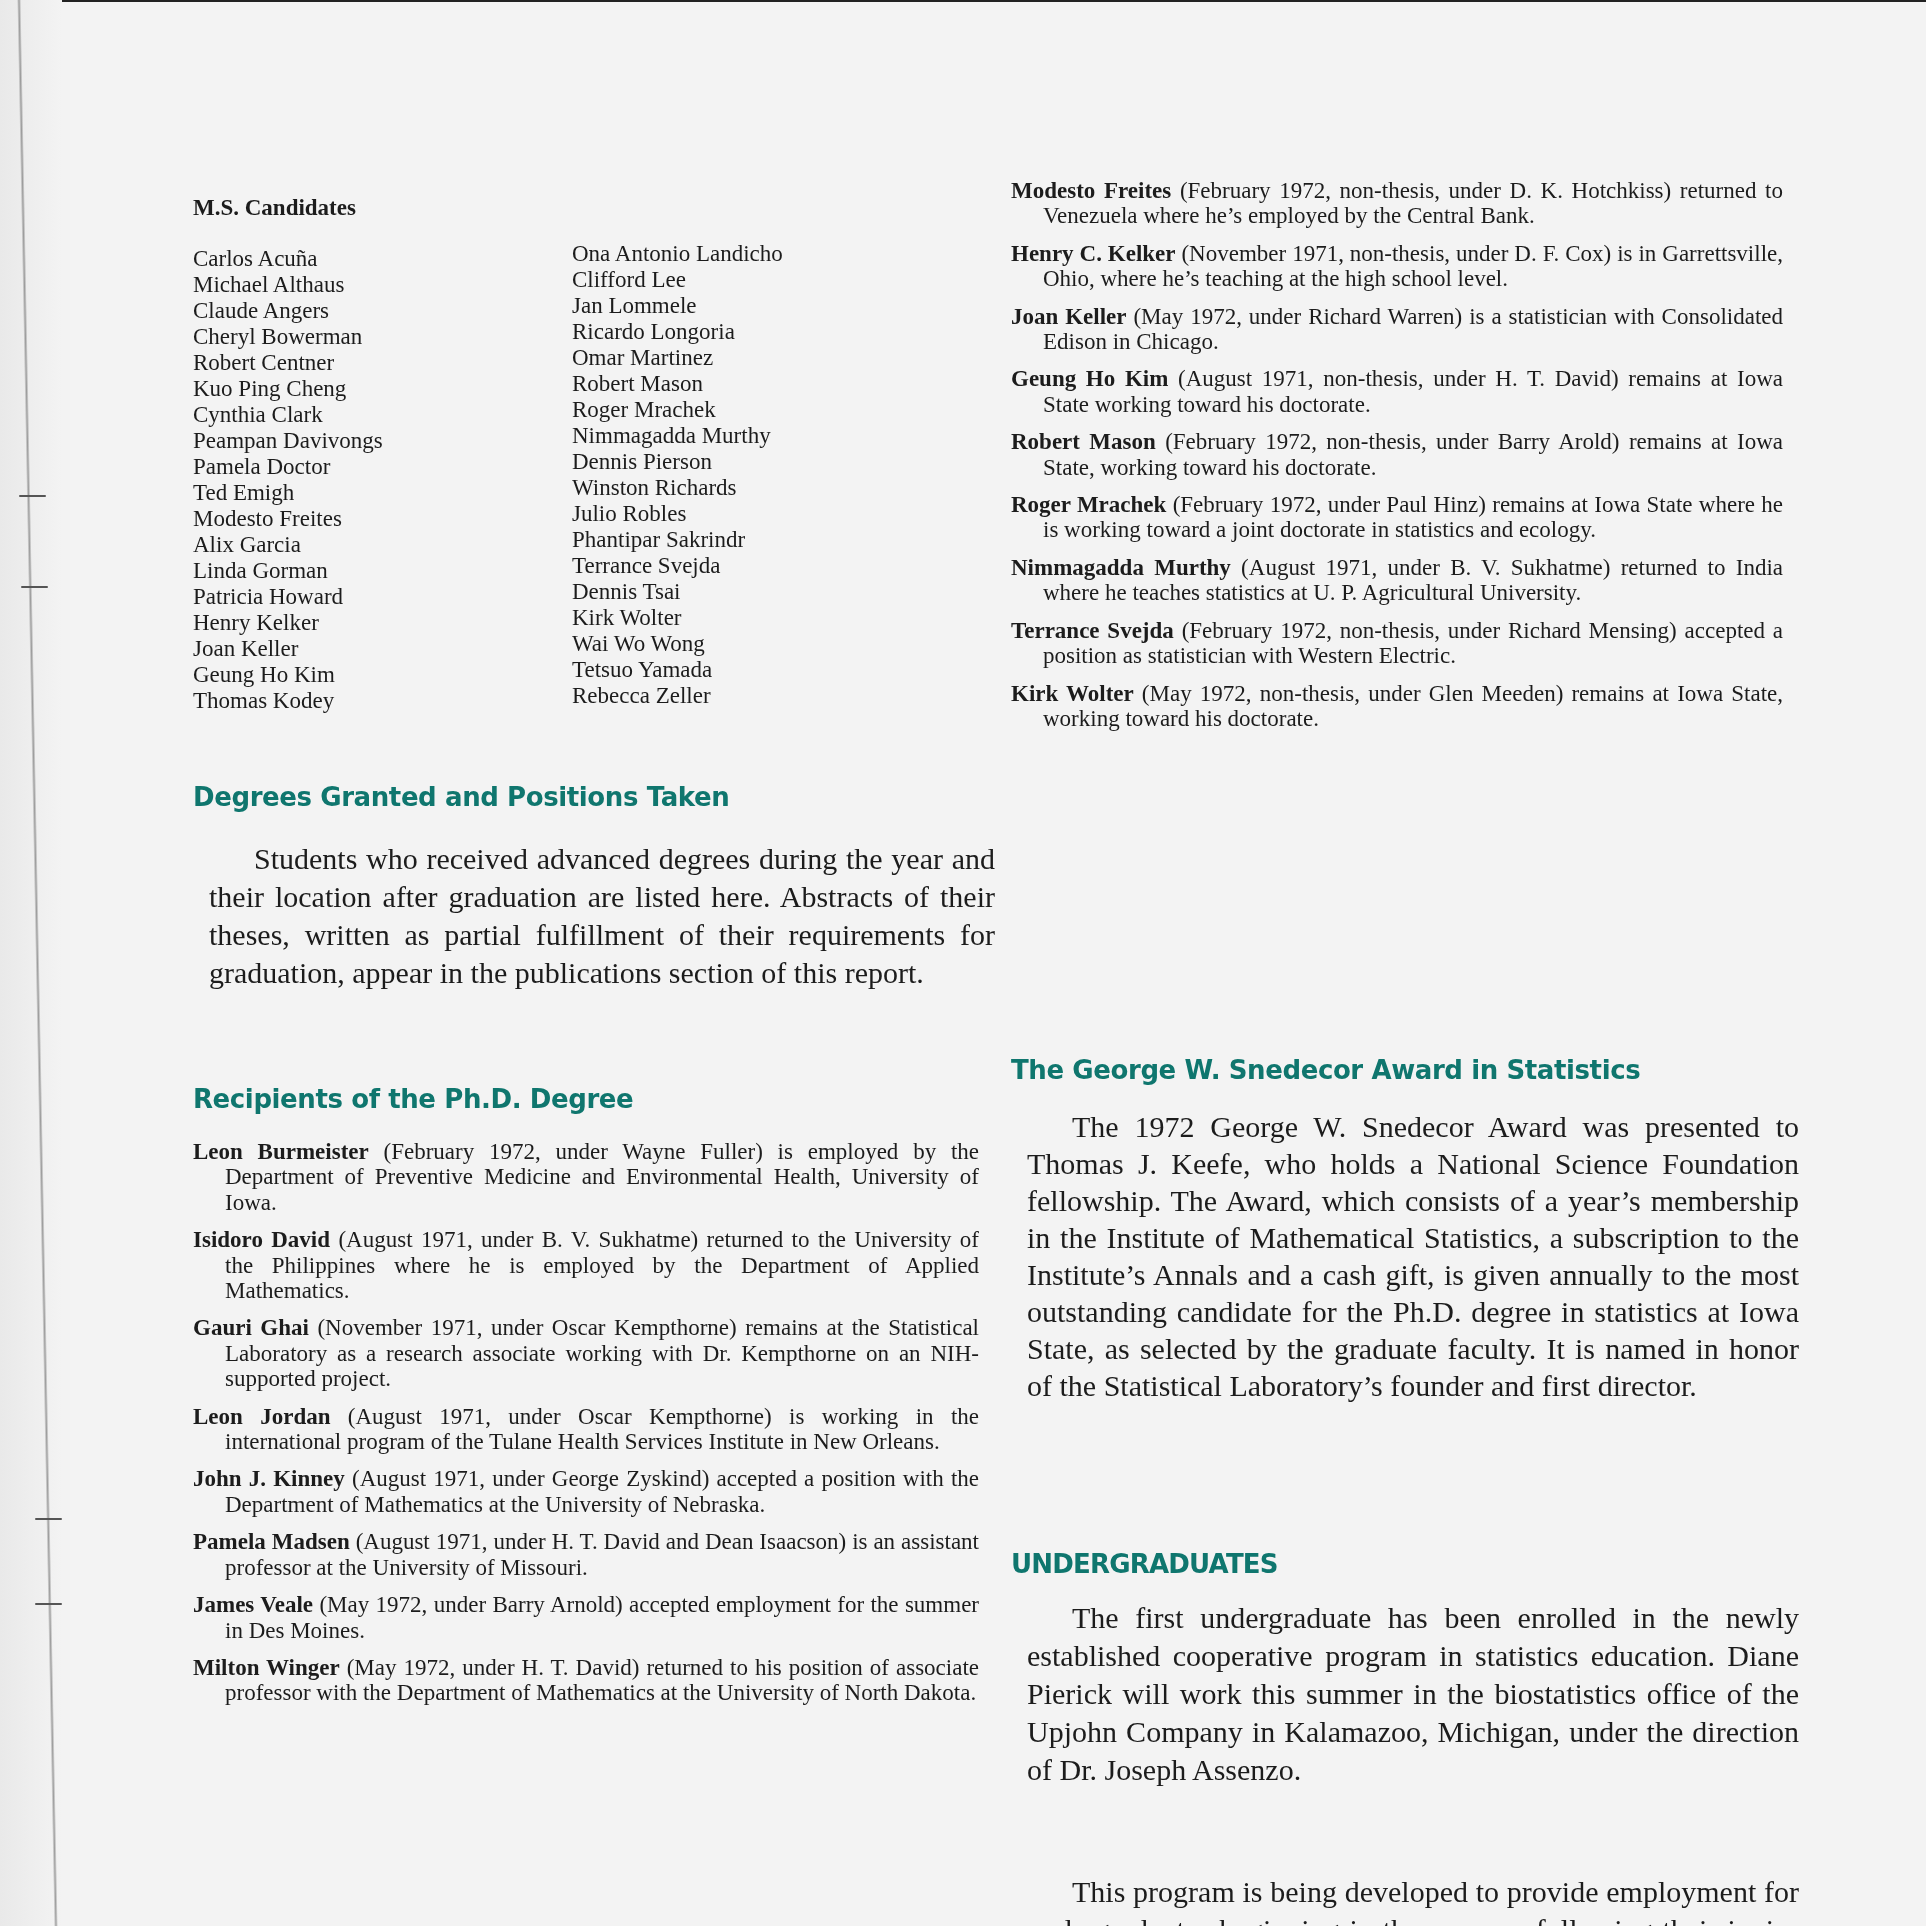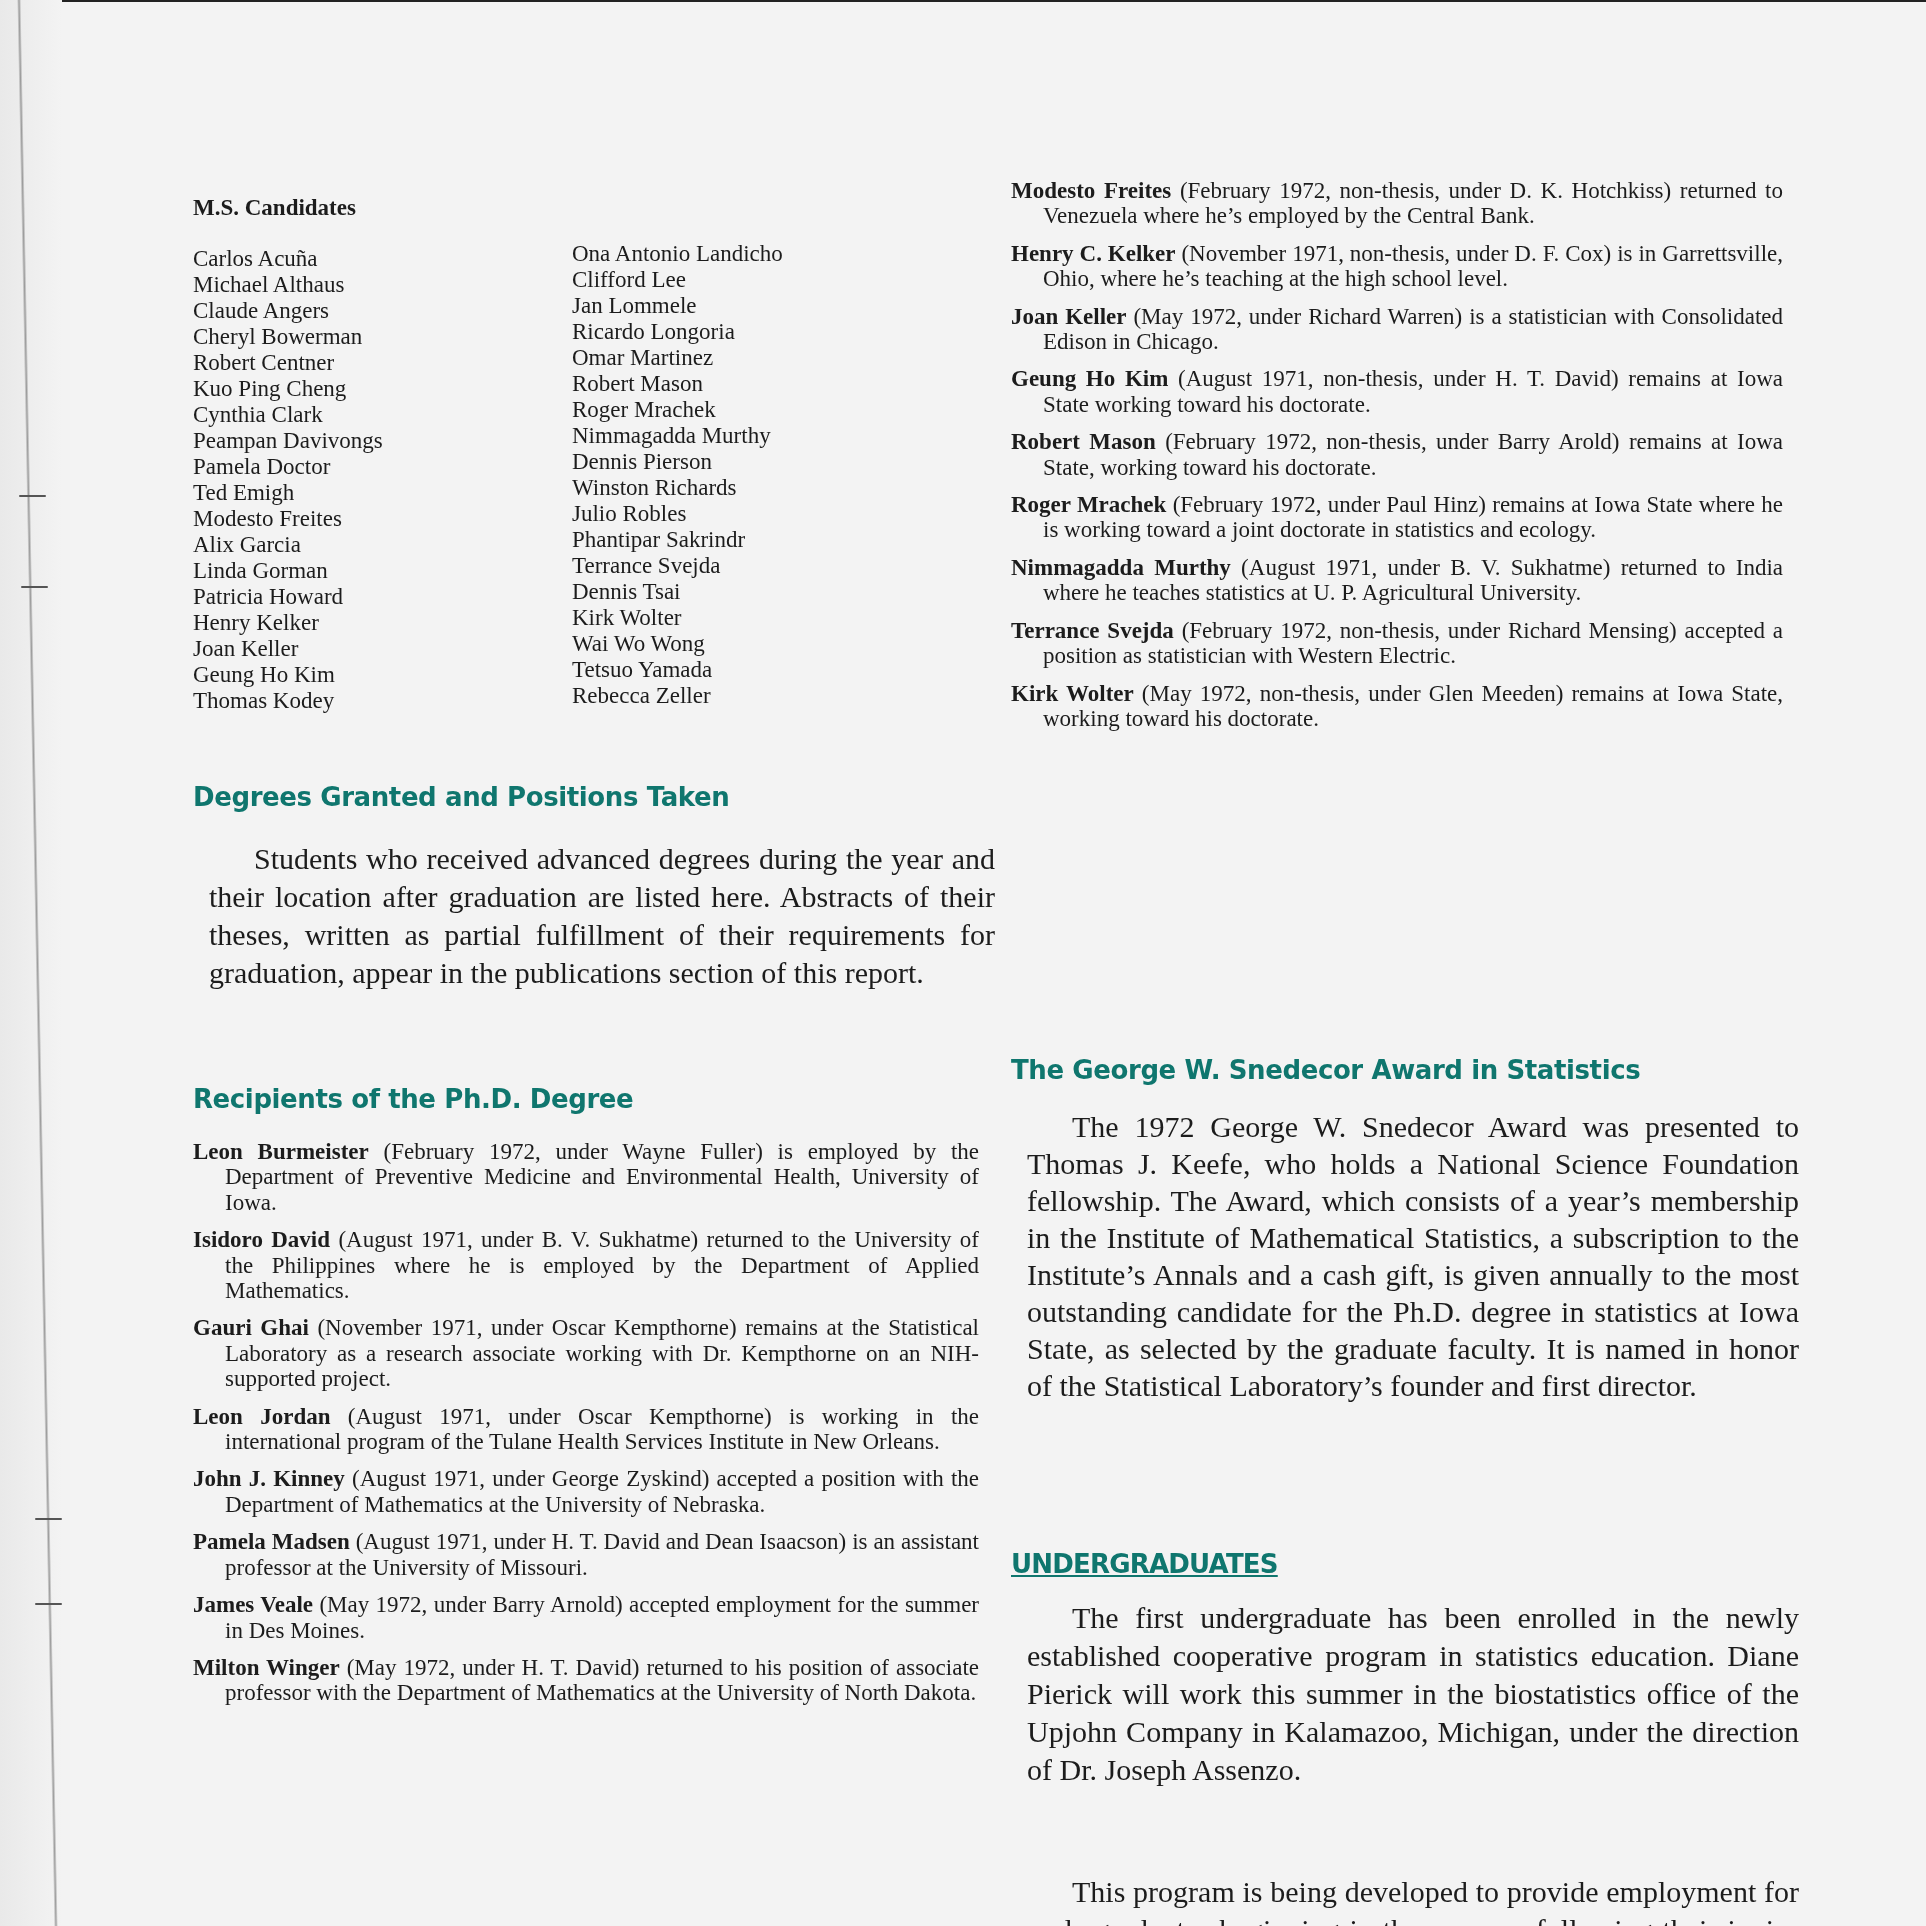--- a/index.html
+++ b/index.html
@@ -138,17 +138,17 @@
       <p class="entry"><span class="who">Robert Mason</span><span> (February 1972, non-thesis, under Barry Arold) remains at Iowa State, working toward his doctorate.</span></p>
       <p class="entry"><span class="who">Roger Mrachek</span><span> (February 1972, under Paul Hinz) remains at Iowa State where he is working toward a joint doctorate in statistics and ecology.</span></p>
       <p class="entry"><span class="who">Nimmagadda Murthy</span><span> (August 1971, under B. V. Sukhatme) returned to India where he teaches statistics at U. P. Agricultural University.</span></p>
       <p class="entry"><span class="who">Terrance Svejda</span><span> (February 1972, non-thesis, under Richard Mensing) accepted a position as statistician with Western Electric.</span></p>
       <p class="entry"><span class="who">Kirk Wolter</span><span> (May 1972, non-thesis, under Glen Meeden) remains at Iowa State, working toward his doctorate.</span></p>
     </div>
 
   <h2 class="sec" style="top:1055px;">The George W. Snedecor Award in Statistics</h2>
   <p class="lead" style="top:1092px; width:772px; line-height:37px;">The 1972 George W. Snedecor Award was presented to Thomas J. Keefe, who holds a National Science Foundation fellowship. The Award, which consists of a year’s membership in the Institute of Mathematical Statistics, a subscription to the Institute’s Annals and a cash gift, is given annually to the most outstanding candidate for the Ph.D. degree in statistics at Iowa State, as selected by the graduate faculty. It is named in honor of the Statistical Laboratory’s founder and first director.</p>
 
-  <h2 class="sec" style="top:1549px; letter-spacing:-0.8px;text-decoration:underline;">UNDERGRADUATES</h2>
+  <h2 class="sec" style="top:1549px; letter-spacing:-0.8px;">UNDERGRADUATES</h2>
   <p class="lead" style="top:1583px; width:772px;">The first undergraduate has been enrolled in the newly established cooperative program in statistics education. Diane Pierick will work this summer in the biostatistics office of the Upjohn Company in Kalamazoo, Michigan, under the direction of Dr. Joseph Assenzo.</p>
   <p class="lead" style="top:1857px; width:772px;">This program is being developed to provide employment for undergraduates beginning in the summer following their junior year, after they’ve completed courses in statistical theory, methods and computation. Giving the student an opportunity to apply statistical methods to real data provides a clear connection between statistical theory and practice. It is felt this coordination between vocation and education will increase motivation toward academic work on the part of the students, and allow an employer to attract and identify persons with statistical ability. Potential employees can</p>
 </div>
 
 
 </body></html>

